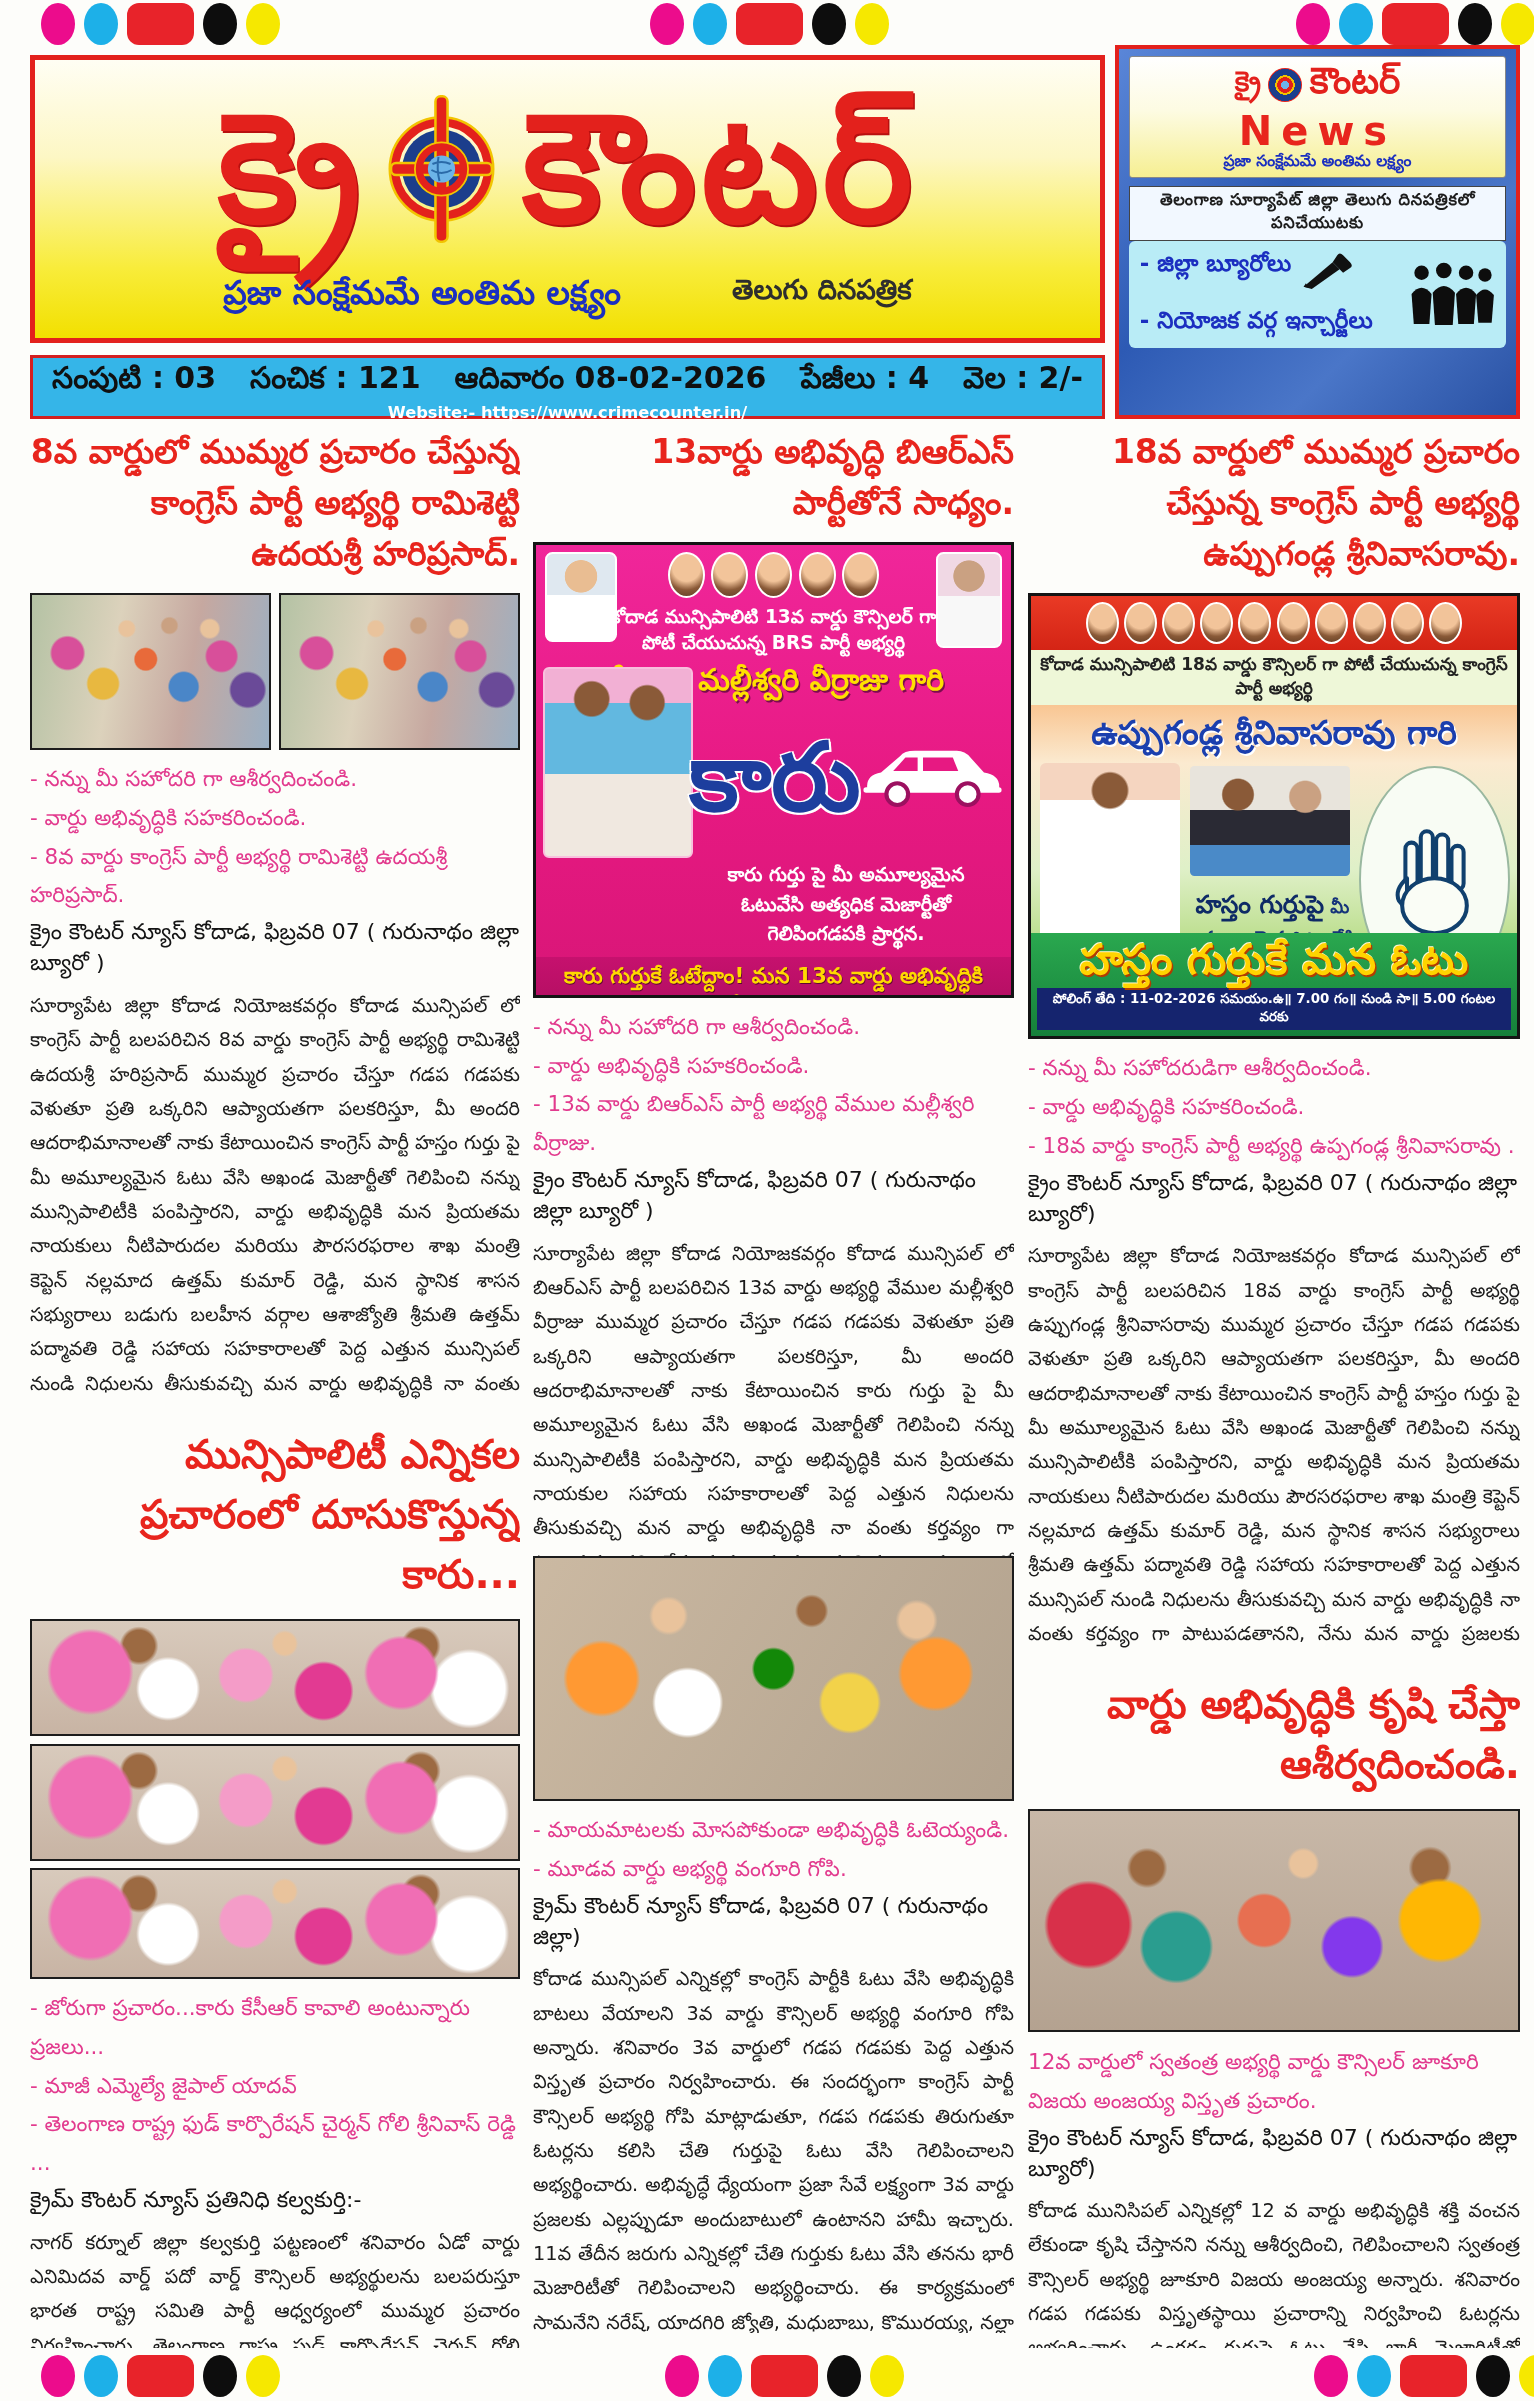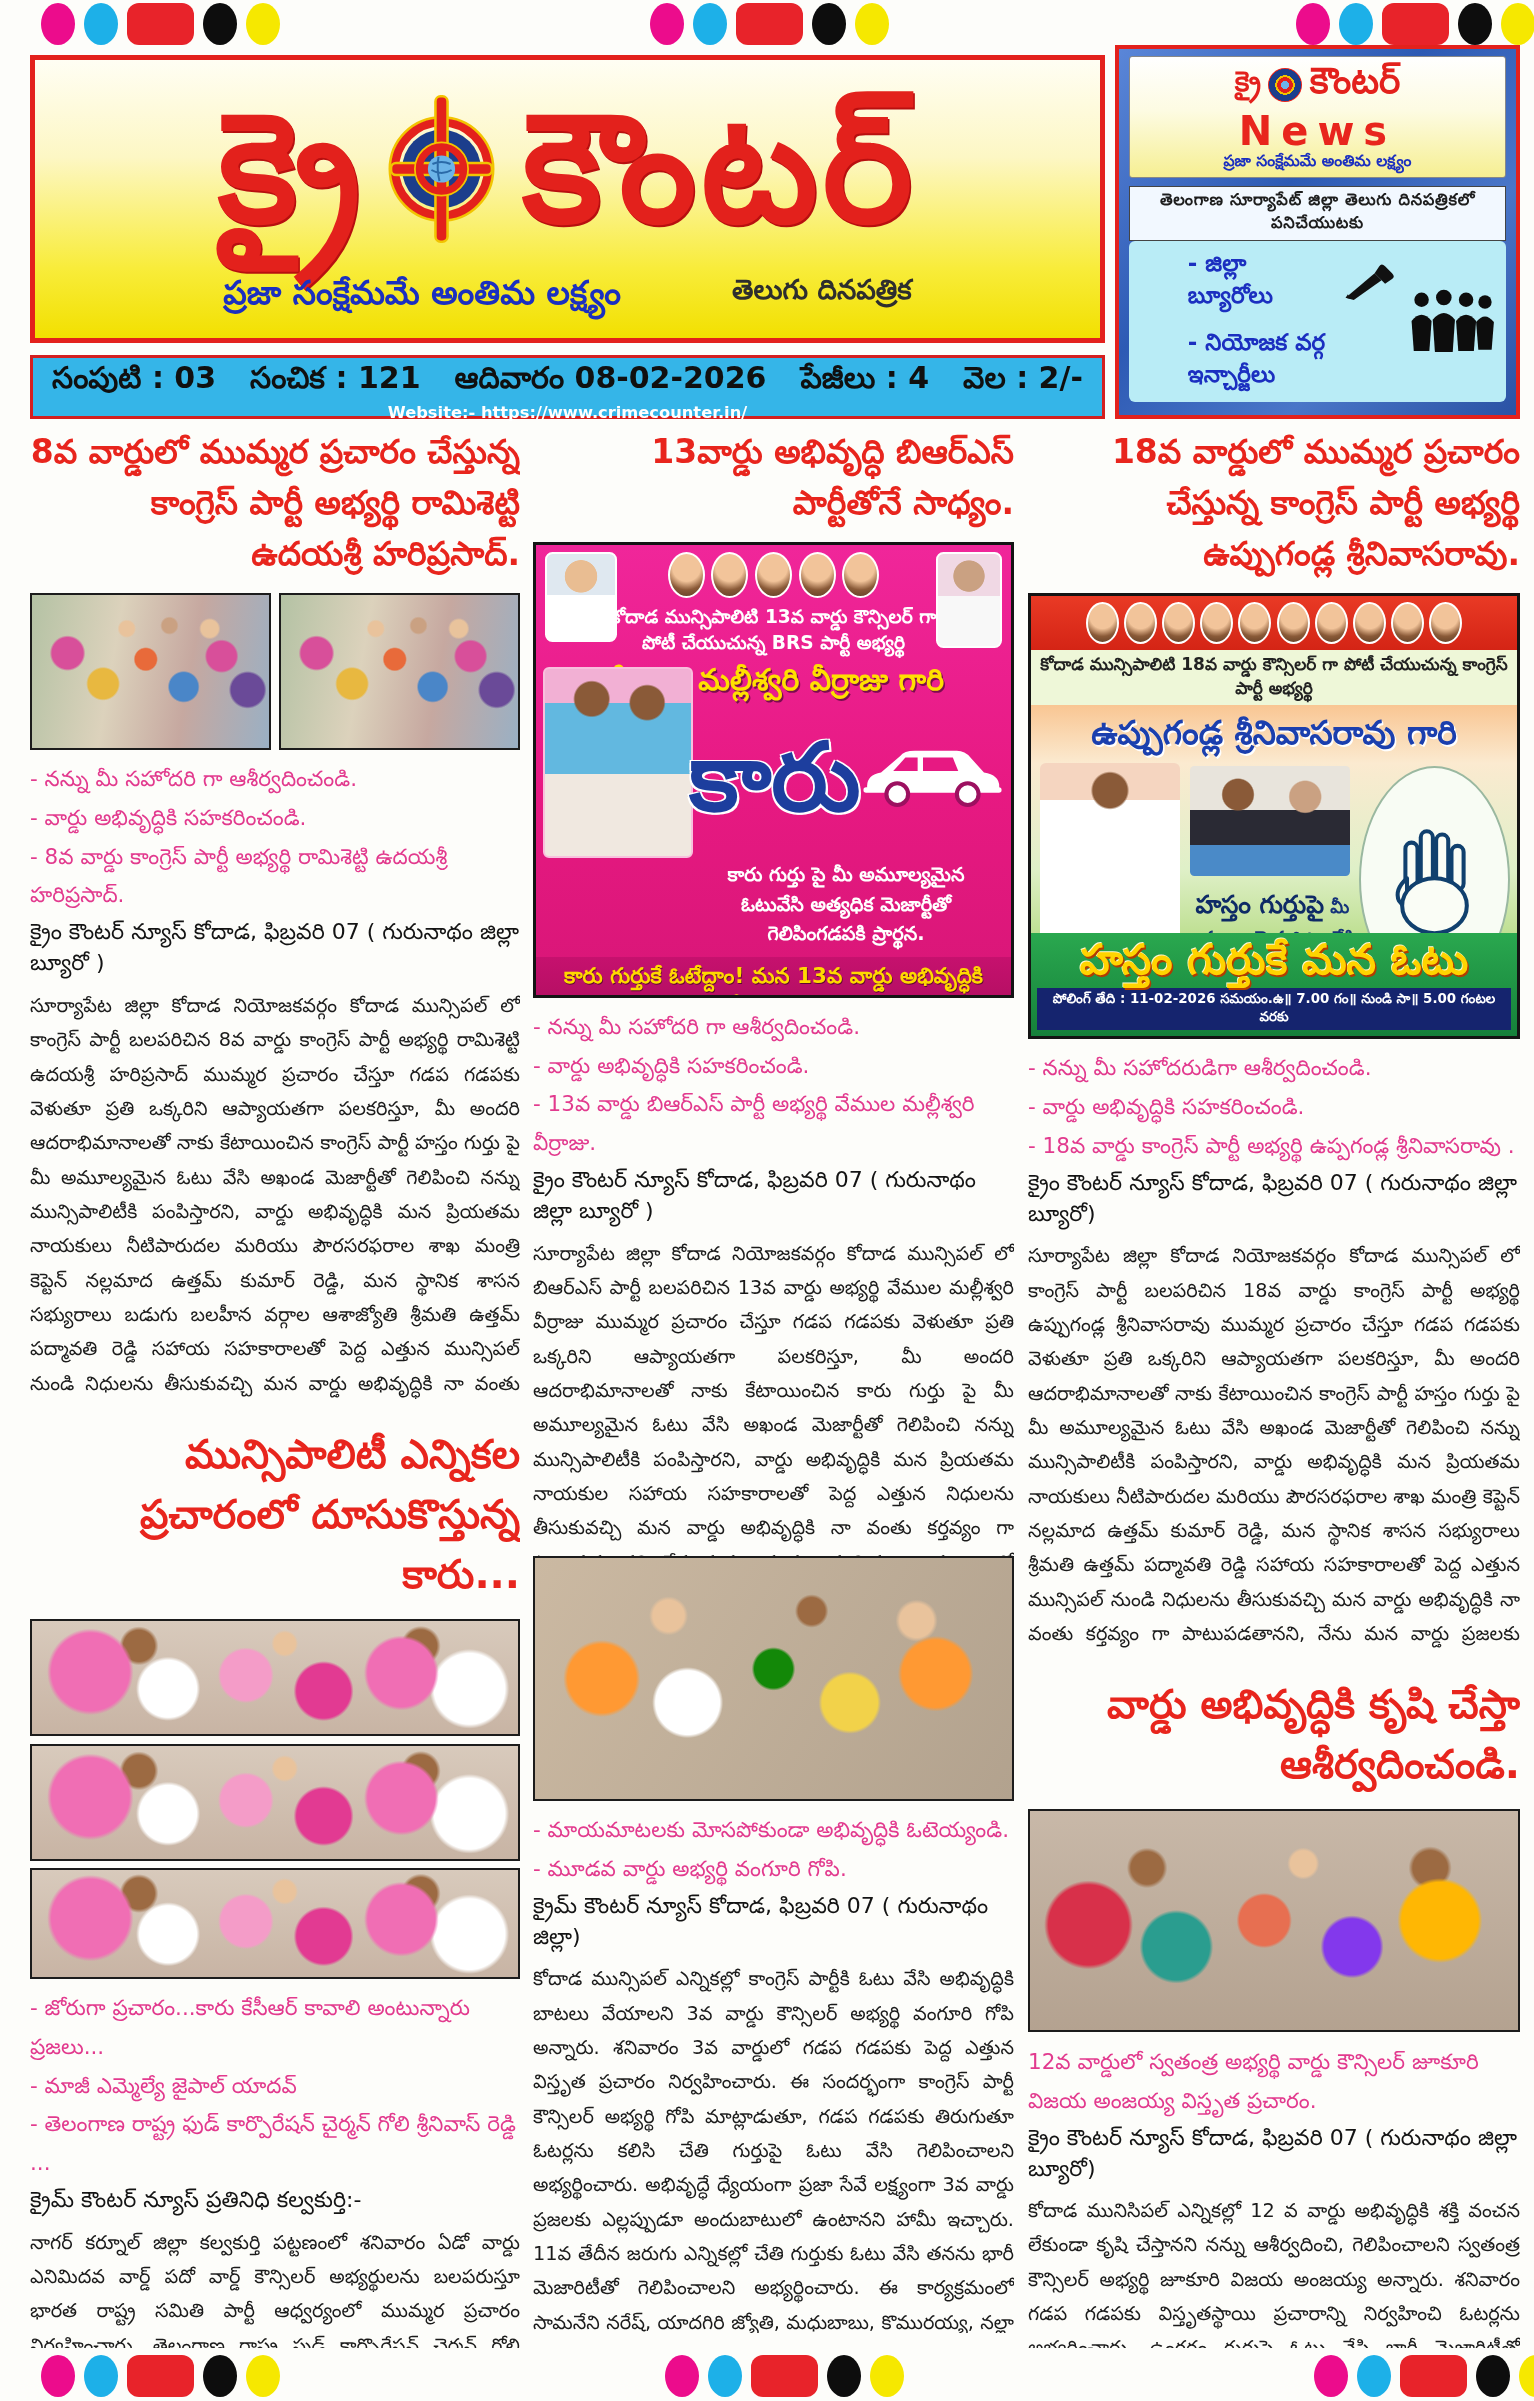--- a/index.html
+++ b/index.html
@@ -44,21 +44,21 @@
     background:radial-gradient(circle,#6cb4e8 0 16%,#e3211c 17% 32%,#f2c400 33% 40%,#1c3e8c 41% 66%,#e3211c 67% 84%,#f2c400 85% 100%);}
   .ad-title{color:#e3211c;font-size:36px;font-weight:bold;}
   .ad-news{color:#e8251d;font-size:40px;font-weight:bold;letter-spacing:9px;line-height:1.05;}
   .ad-tag{color:#1b2fc0;font-size:15.6px;font-weight:bold;}
   .ad-strip{background:#f2f8ff;border:1.5px solid #444;color:#1d1d1d;font-size:16.3px;font-weight:bold;
     text-align:center;margin-top:7.4px;padding:3.7px 1.5px;letter-spacing:0.7px;}
   .ad-head{color:#e8251d;font-size:48px;font-weight:bold;text-align:center;margin:10.4px 0 7.4px;line-height:1.05;
     text-shadow:0 0 6px #ffffff,0 0 2.2px #ffffff,1.5px 1.5px 0 #ffffff;}
   .ad-panel{background:#b9ecf6;border-radius:6px;padding:9px 10.4px;display:flex;align-items:center;gap:7.4px;}
   .ad-items{flex:1;display:flex;flex-direction:column;gap:15px;}
-  .ad-item-row{display:flex;align-items:center;gap:7.4px;margin-left:48px;}
+  .ad-item-row{display:flex;align-items:flex-start;gap:7.4px;}
   .ad-item{color:#1b2fc0;font-size:23px;font-weight:bold;}
   .pen-svg{width:58px;height:42px;flex:none;}
   .team-svg{width:89px;height:82px;flex:none;}
   .ad-contact{margin-top:auto;background:#17307e;text-align:center;padding:6.7px 0 5.2px;}
   .ad-contact span{color:#e8251d;font-size:32px;font-weight:bold;letter-spacing:1.5px;
     text-shadow:0 0 5.2px #ffffff,0 0 2.2px #ffffff,1.5px 1.5px 0 #ffffff;}
 
   
   .col{position:absolute;top:423px;height:1925px;overflow:hidden;}
   .col1{left:30px;width:490px;}

